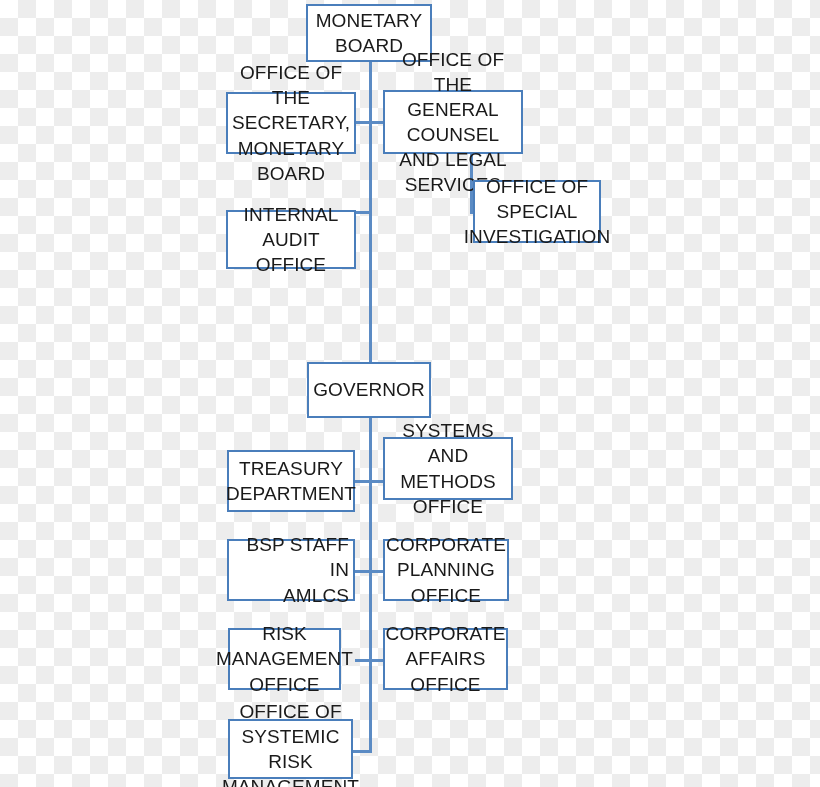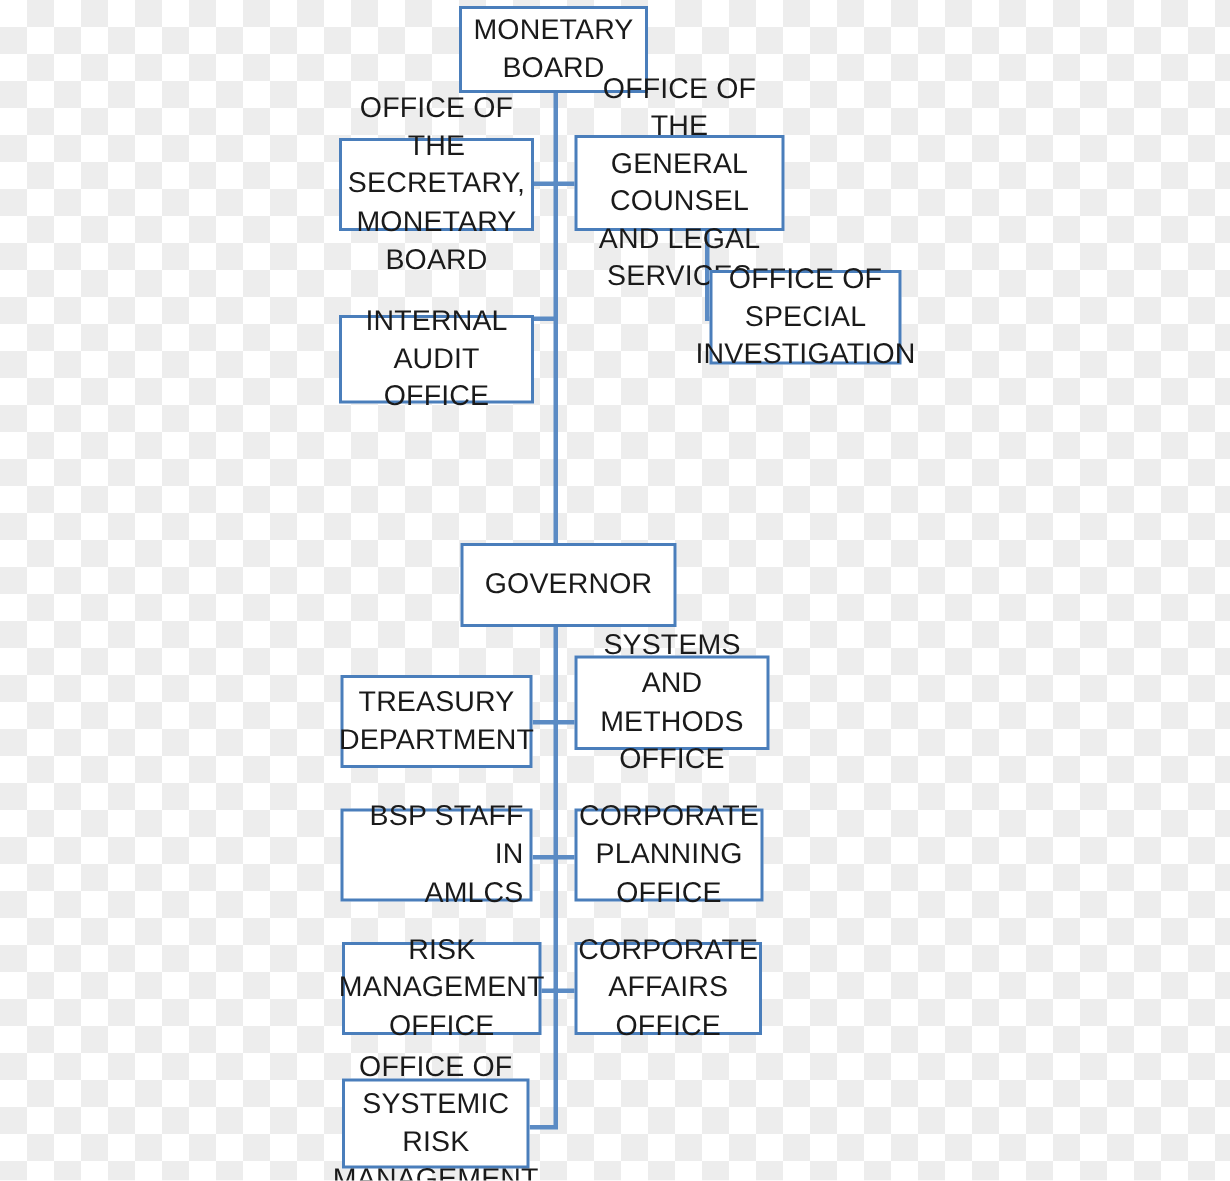--- a/index.html
+++ b/index.html
@@ -84,40 +84,40 @@
 AND LEGAL SERVICES</span>
     </div>
     <div class="node" style="left: 226px; top: 182px; width: 130px; height: 59px; border-color: rgb(74, 126, 187); background: rgb(255, 255, 255); color: rgb(26, 26, 26); margin-top: 28px;">
       <span class="node-label">INTERNAL AUDIT
 OFFICE</span>
     </div>
     <div class="node" style="left: 473px; top: 180px; width: 128px; height: 63px; border-color: rgb(74, 126, 187); background: rgb(255, 255, 255); color: rgb(26, 26, 26);">
       <span class="node-label">OFFICE OF SPECIAL
 INVESTIGATION</span>
     </div>
-    <div class="node" style="left: 307px; top: 362px; width: 144px; height: 56px; border-color: rgb(74, 126, 187); background: rgb(255, 255, 255); color: rgb(26, 26, 26);">
+    <div class="node" style="left: 307px; top: 362px; width: 124px; height: 56px; border-color: rgb(74, 126, 187); background: rgb(255, 255, 255); color: rgb(26, 26, 26);">
       <span class="node-label">GOVERNOR</span>
     </div>
     <div class="node" style="left: 227px; top: 450px; width: 128px; height: 62px; border-color: rgb(74, 126, 187); background: rgb(255, 255, 255); color: rgb(26, 26, 26);">
       <span class="node-label">TREASURY
 DEPARTMENT</span>
     </div>
     <div class="node" style="left: 383px; top: 437px; width: 130px; height: 63px; border-color: rgb(74, 126, 187); background: rgb(255, 255, 255); color: rgb(26, 26, 26);">
       <span class="node-label">SYSTEMS AND
 METHODS OFFICE</span>
     </div>
     <div class="node" style="left: 227px; top: 539px; width: 128px; height: 62px; border-color: rgb(74, 126, 187); background: rgb(255, 255, 255); color: rgb(26, 26, 26); text-align: right;">
       <span class="node-label">BSP STAFF IN
 AMLCS</span>
     </div>
     <div class="node" style="left: 383px; top: 539px; width: 126px; height: 62px; border-color: rgb(74, 126, 187); background: rgb(255, 255, 255); color: rgb(26, 26, 26);">
       <span class="node-label">CORPORATE
 PLANNING OFFICE</span>
     </div>
-    <div class="node" style="left: 228px; top: 628px; width: 133px; height: 62px; border-color: rgb(74, 126, 187); background: rgb(255, 255, 255); color: rgb(26, 26, 26);">
+    <div class="node" style="left: 228px; top: 628px; width: 113px; height: 62px; border-color: rgb(74, 126, 187); background: rgb(255, 255, 255); color: rgb(26, 26, 26);">
       <span class="node-label">RISK
 MANAGEMENT
 OFFICE</span>
     </div>
     <div class="node" style="left: 383px; top: 628px; width: 125px; height: 62px; border-color: rgb(74, 126, 187); background: rgb(255, 255, 255); color: rgb(26, 26, 26);">
       <span class="node-label">CORPORATE
 AFFAIRS OFFICE</span>
     </div>
     <div class="node" style="left: 228px; top: 719px; width: 125px; height: 60px; border-color: rgb(74, 126, 187); background: rgb(255, 255, 255); color: rgb(26, 26, 26);">
       <span class="node-label">OFFICE OF

